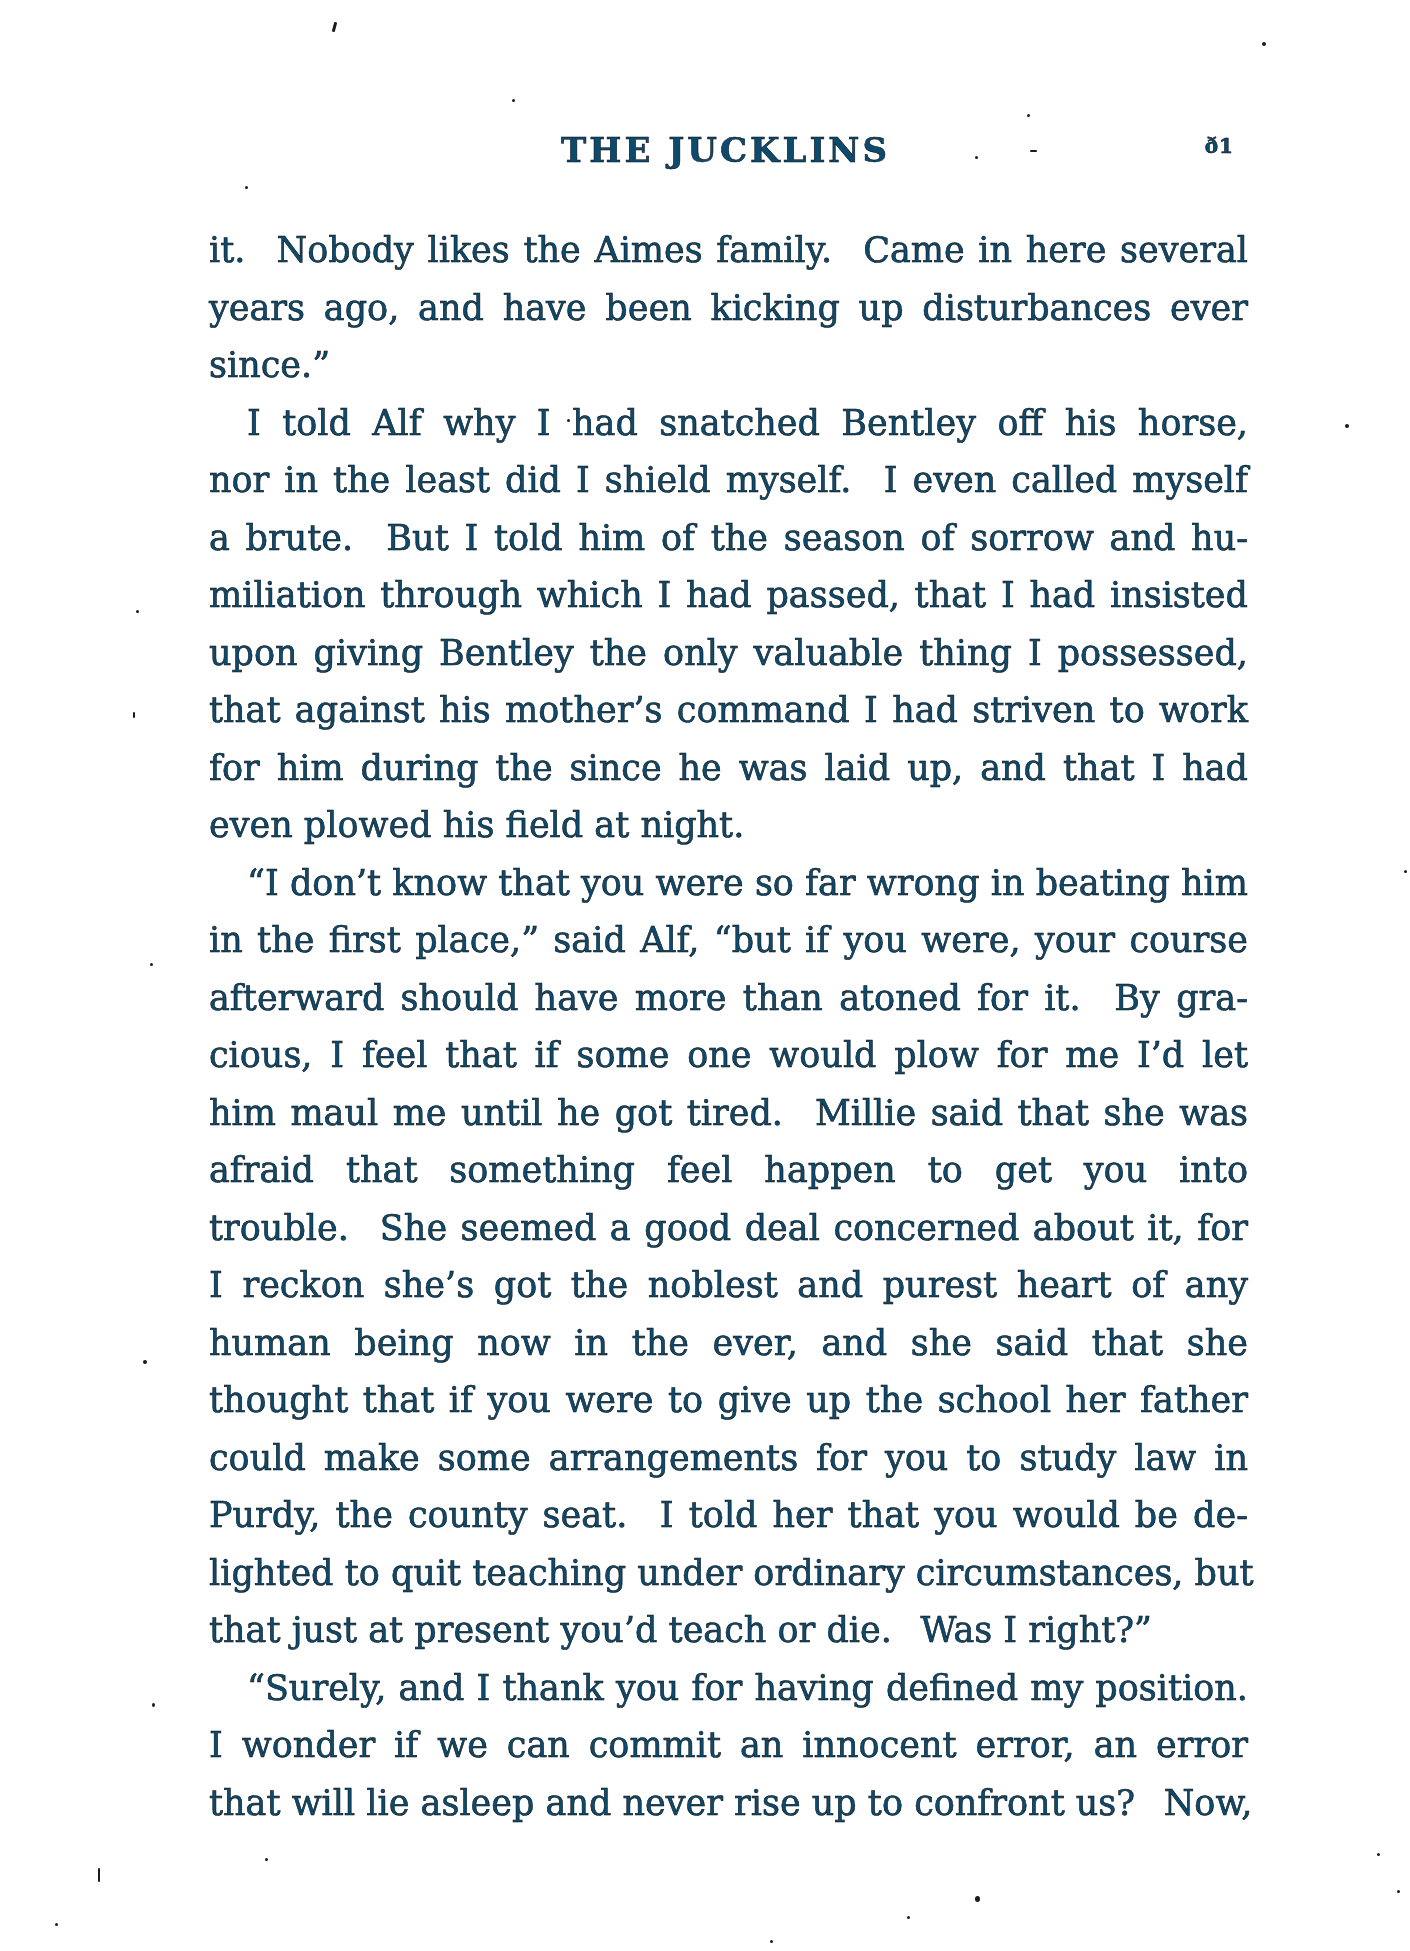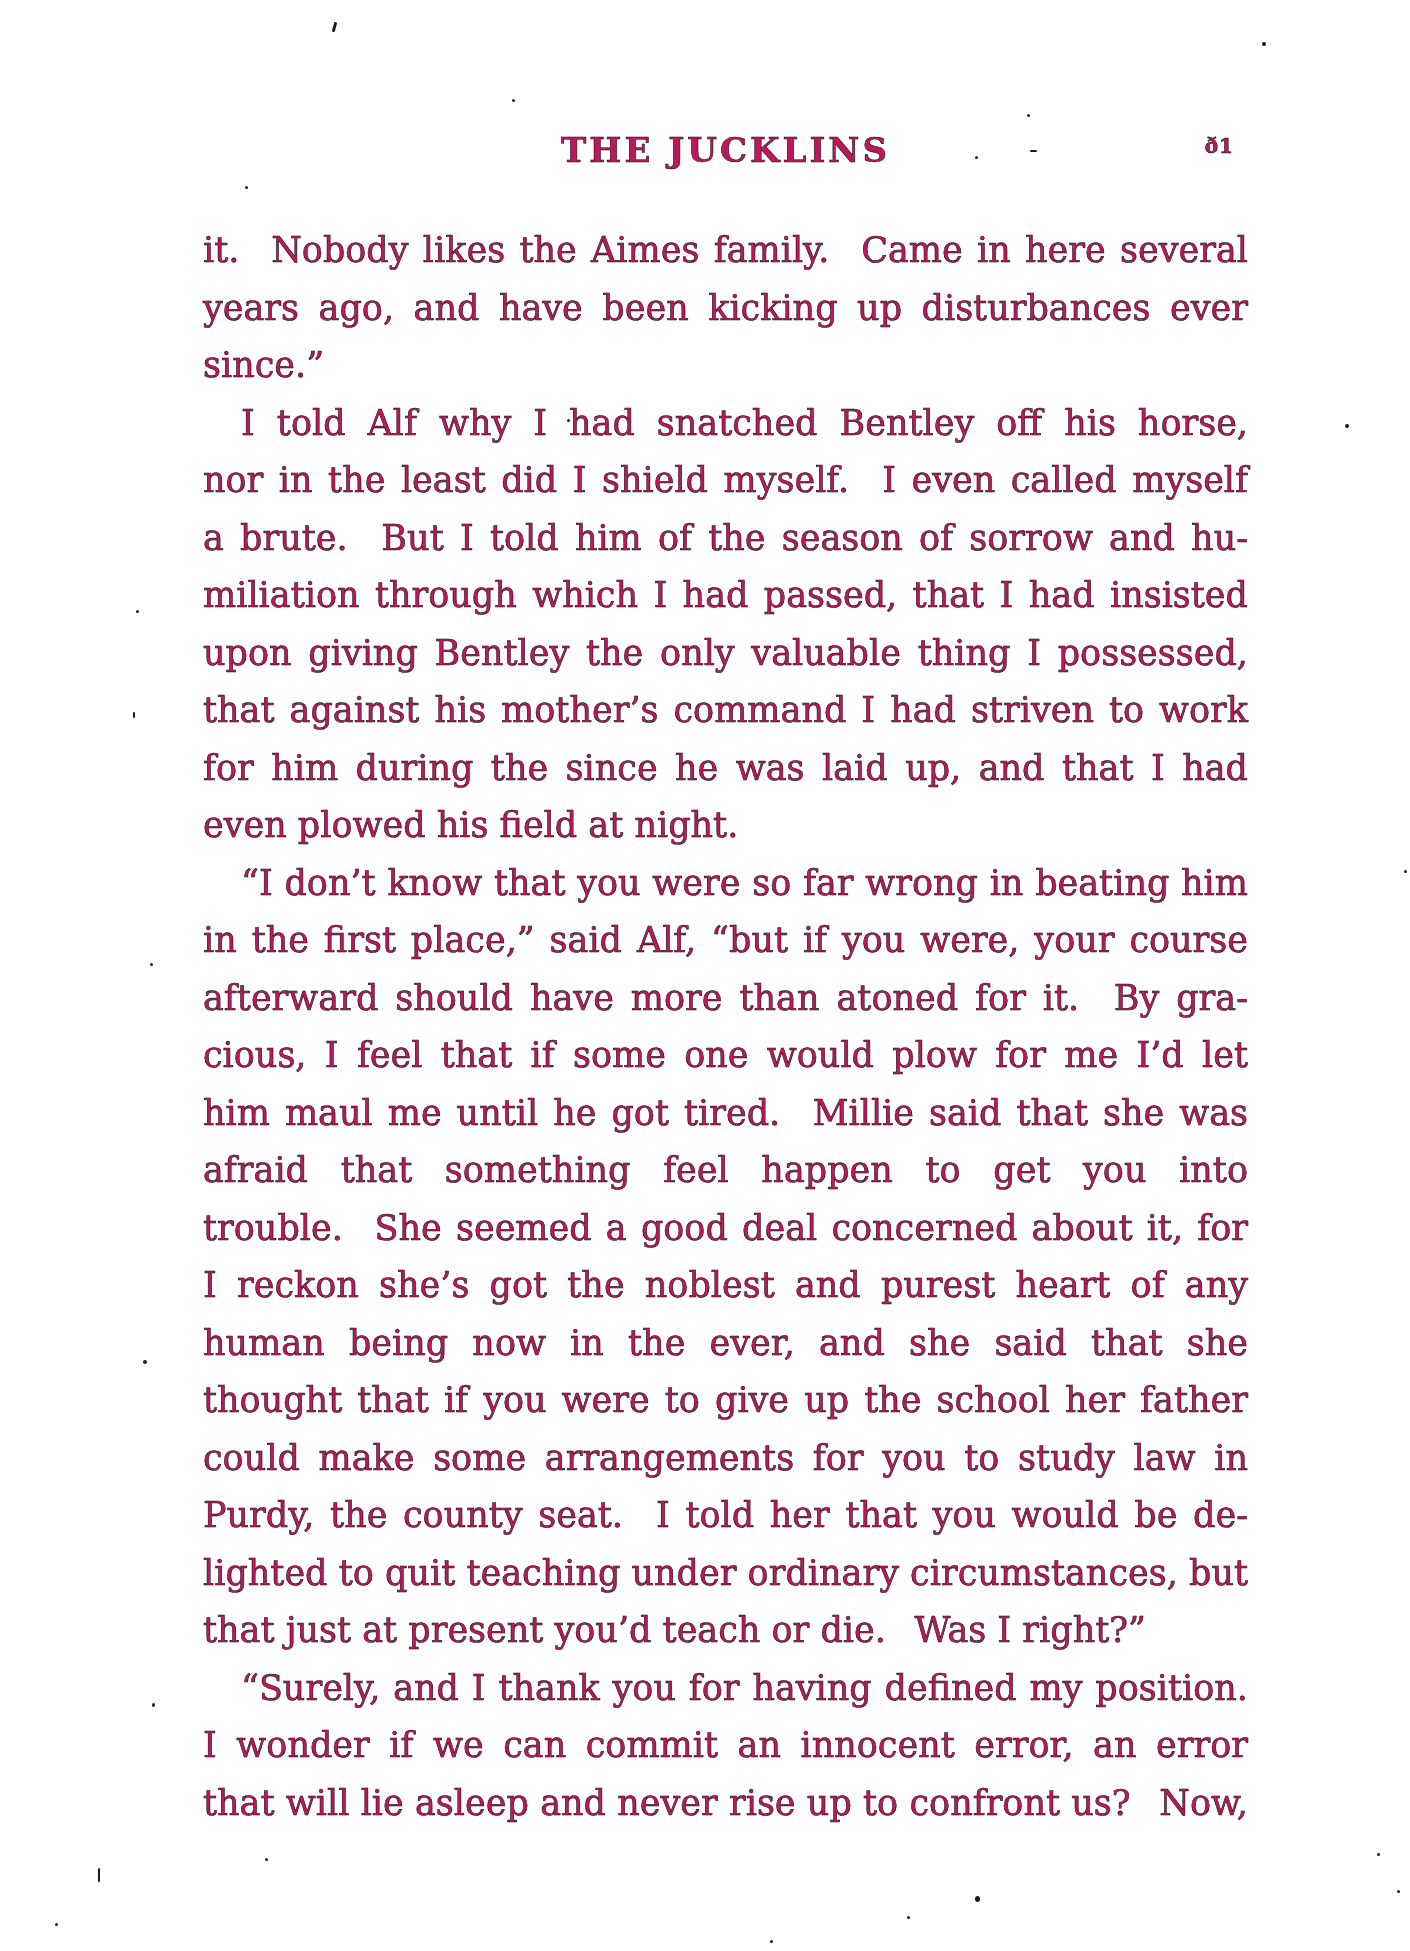--- a/index.html
+++ b/index.html
@@ -1,21 +1,21 @@
 <!DOCTYPE html>
 <html><head>
 <meta charset="utf-8">
 <style>
   html,body{margin:0;padding:0;background:#e8e8e8;}
   .page{
     position:relative;
     width:1410px;height:1951px;
     background:#ffffff;
     font-family:"DejaVu Serif","Liberation Serif",serif;
-    color:#be185d;
+    color:#0c4a6e;
     overflow:hidden;
     -webkit-text-stroke:0.55px #0d0d0d;
   }
   .page-header{
     position:absolute;left:203px;top:130px;width:1045px;height:46px;
   }
   .running-title{
     position:absolute;left:0;right:0;top:0;
     text-align:center;
     font-size:34px;font-weight:bold;letter-spacing:3px;
@@ -27,20 +27,21 @@
   }
   .page-body{
     position:absolute;left:203px;top:222px;width:1045px;
     font-size:35px;line-height:57.5px;
   }
   .line{
     text-align:justify;
     text-align-last:justify;
     text-justify:inter-word;
     white-space:nowrap;
+    margin-left:6px;
   }
   .line.end{text-align-last:left;}
   .line.indent{text-indent:38px;}
   .speck{position:absolute;background:#1b1b1b;border-radius:50%;}
   .speck.bar{border-radius:1px;}
 </style>
 </head>
 <body>
 
 <div class="page">

